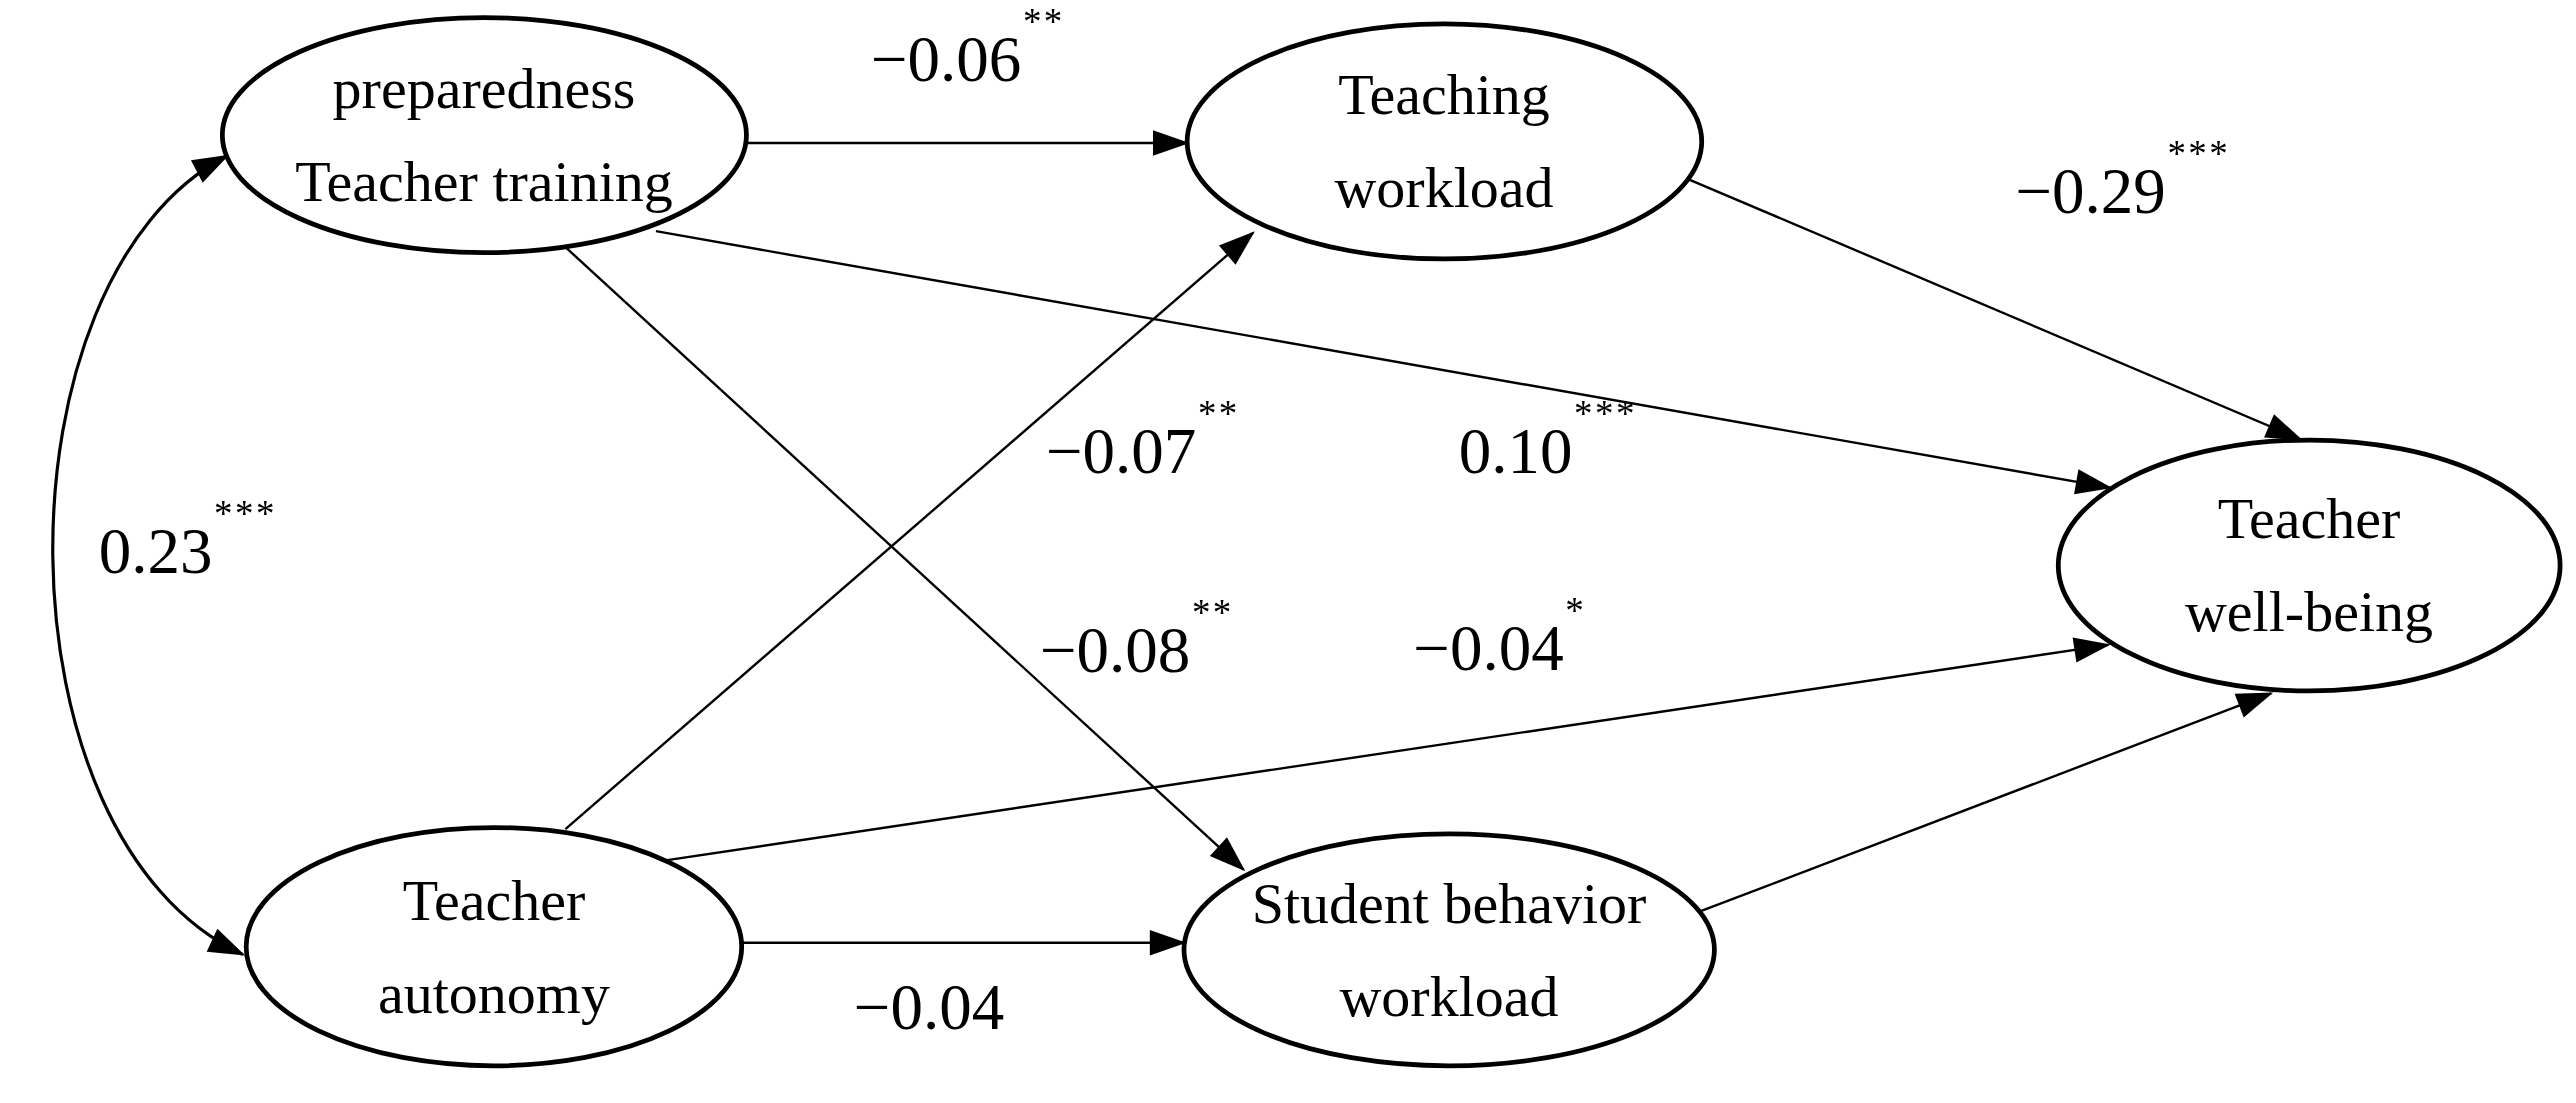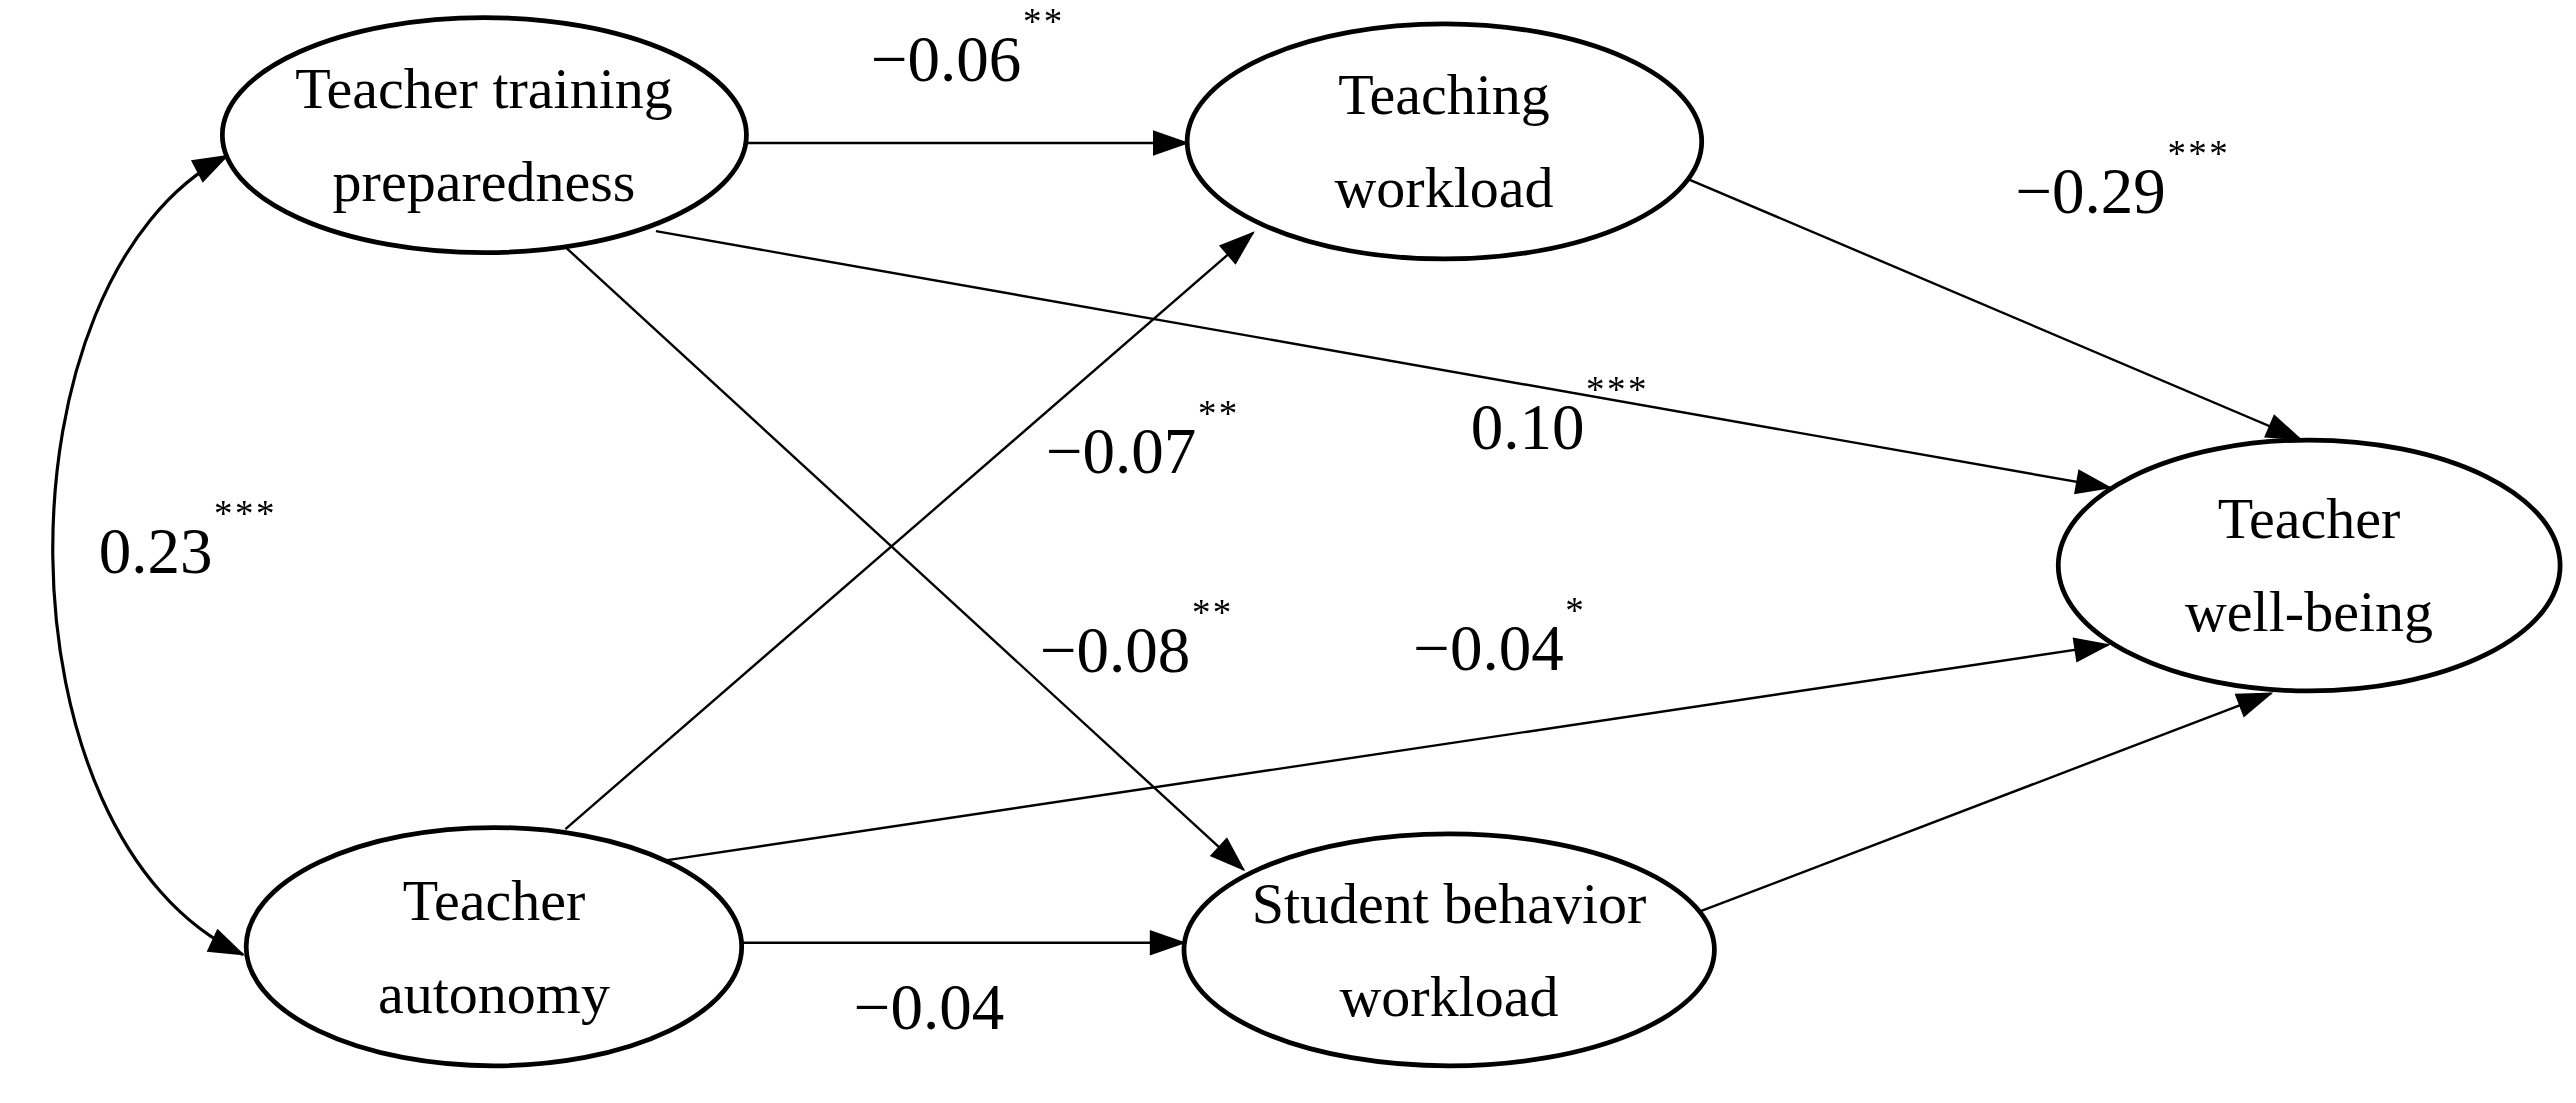--- a/index.html
+++ b/index.html
@@ -70,22 +70,22 @@
     <line x1="712" y1="1044" x2="1578" y2="293" stroke="#000000" stroke-width="3" marker-end="url(#arrow)"></line>
     <line x1="834" y1="1084" x2="2655" y2="812" stroke="#000000" stroke-width="3" marker-end="url(#arrow)"></line>
     <line x1="934" y1="1187" x2="1491" y2="1187" stroke="#000000" stroke-width="3" marker-end="url(#arrow)"></line>
     <line x1="2125" y1="225" x2="2897" y2="553" stroke="#000000" stroke-width="3" marker-end="url(#arrow)"></line>
     <line x1="2140" y1="1148" x2="2860" y2="873" stroke="#000000" stroke-width="3" marker-end="url(#arrow)"></line>
 
     <path d="M 286 196 C -10 350, -10 1055, 306 1202" fill="none" stroke="#000000" stroke-width="4" marker-start="url(#arrow)" marker-end="url(#arrow)"></path>
   </svg>
 
   <div class="node-label" style="left:484px;  top:135px;">
+    <div>preparedness</div>
     <div>Teacher training</div>
-    <div>preparedness</div>
   </div>
   <div class="node-label" style="left:1444px; top:141px;">
     <div>Teaching</div>
     <div>workload</div>
   </div>
   <div class="node-label" style="left:2309px; top:565px;">
     <div>Teacher</div>
     <div>well-being</div>
   </div>
   <div class="node-label" style="left:494px;  top:947px;">
@@ -93,21 +93,21 @@
     <div>autonomy</div>
   </div>
   <div class="node-label" style="left:1449px; top:950px;">
     <div>Student behavior</div>
     <div>workload</div>
   </div>
 
   <div class="coef" style="left:967px; top:59px;">
     <span>−0.06</span><sup>**</sup>
   </div>
-  <div class="coef" style="left:1547px; top:427px;margin-left:12px;">
+  <div class="coef" style="left:1547px; top:451px;">
     <span>0.10</span><sup>***</sup>
   </div>
   <div class="coef" style="left:1136px; top:650px;">
     <span>−0.08</span><sup>**</sup>
   </div>
   <div class="coef" style="left:1142px; top:451px;">
     <span>−0.07</span><sup>**</sup>
   </div>
   <div class="coef" style="left:1499px; top:648px;">
     <span>−0.04</span><sup>*</sup>

